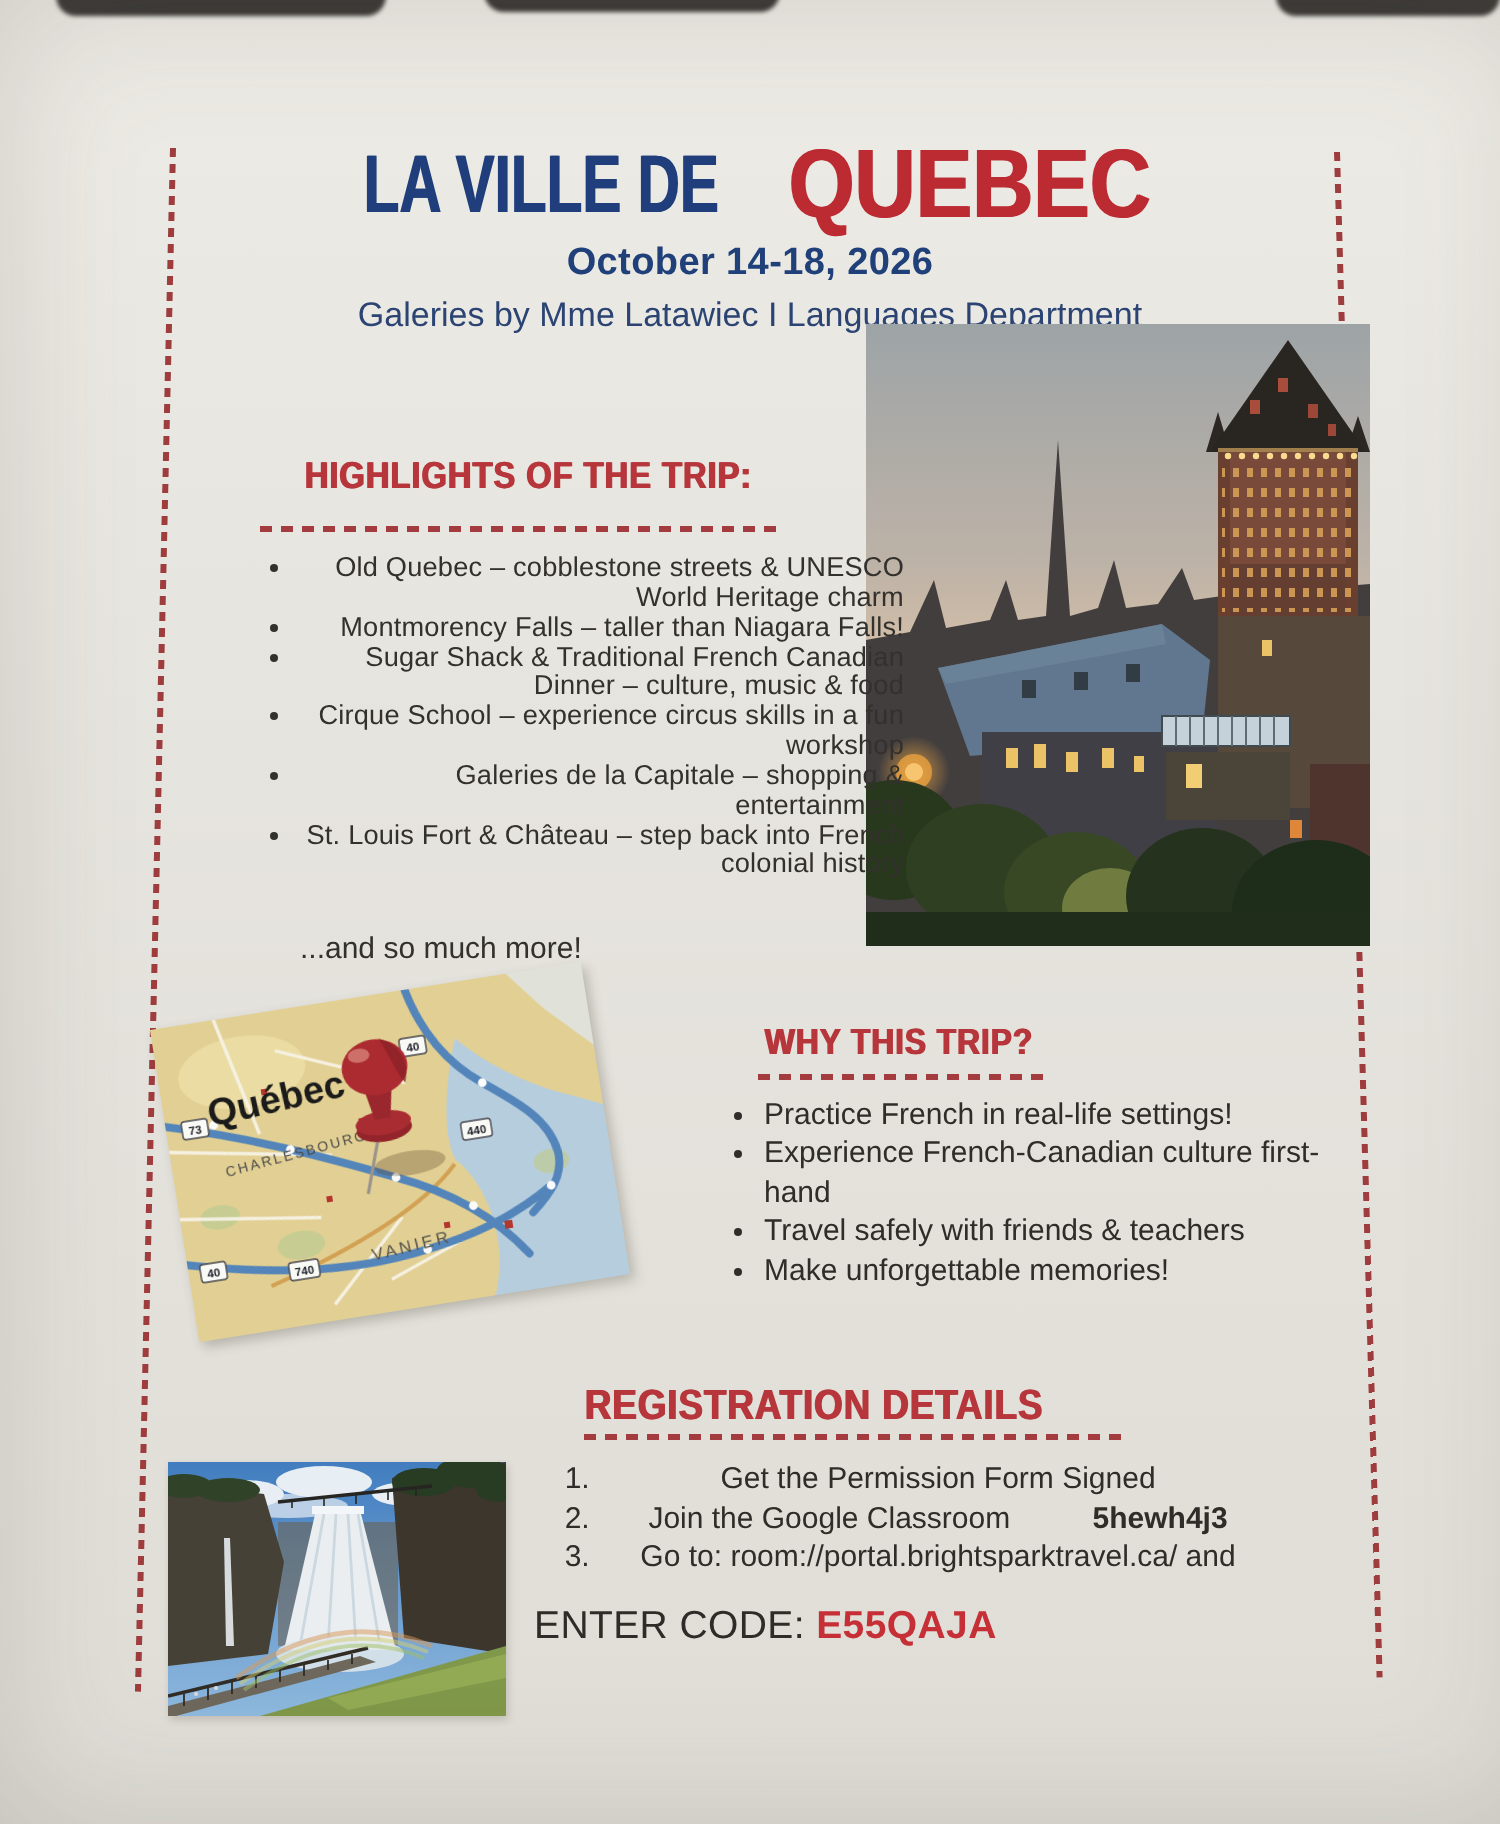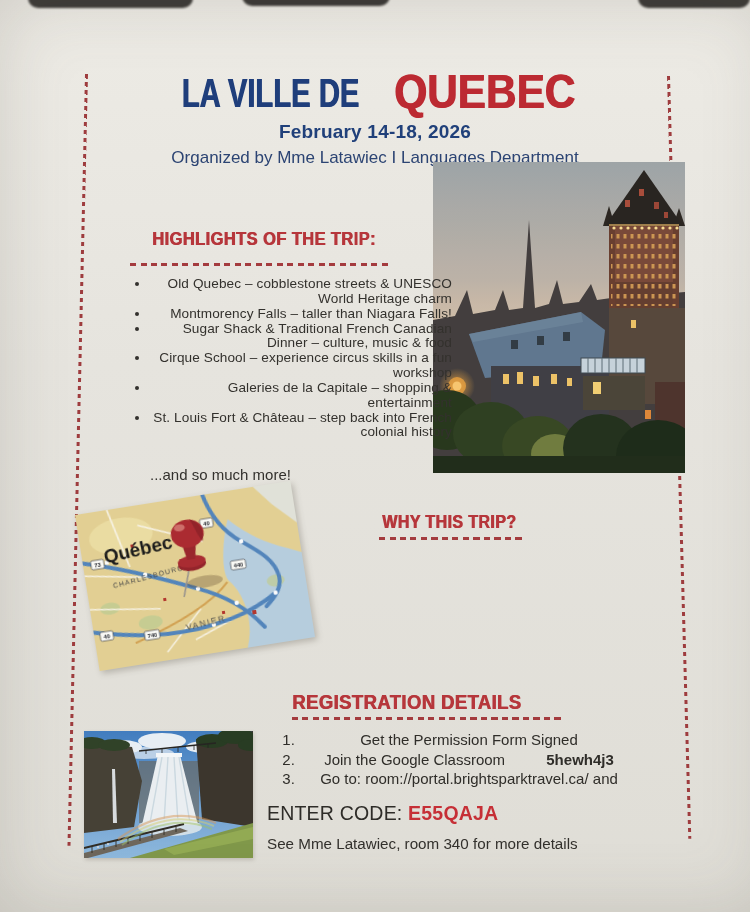--- a/index.html
+++ b/index.html
@@ -68,22 +68,22 @@
   <div class="blob" style="left:638px;width:112px;"></div>
 
   <div class="vdash v-left"></div>
   <div class="vdash v-right"></div>
 
   <div class="header">
     <div class="title-row">
       <span class="t-blue">LA VILLE DE</span>
       <span class="t-red">QUEBEC</span>
     </div>
-    <div class="t-date">February 14-18, 2026</div>
-    <div class="t-org">Organized by Mme Latawiec I Languages Department</div>
+    <div class="t-date">October 14-18, 2026</div>
+    <div class="t-org">Galeries by Mme Latawiec I Languages Department</div>
   </div>
 
   <div class="photo qphoto">
     <svg viewBox="0 0 252 311" preserveAspectRatio="none">
       <defs>
         <linearGradient id="sky" x1="0" y1="0" x2="0" y2="1">
           <stop offset="0" stop-color="#9ea5a8"></stop>
             <stop offset=".38" stop-color="#bfb3a7"></stop>
           <stop offset=".56" stop-color="#dcc4a6"></stop>
             <stop offset=".72" stop-color="#e3cbae"></stop>
@@ -250,20 +250,26 @@
         <polygon points="101,46 115,46 112,62 104,62" fill="#a32229"></polygon>
         <ellipse cx="108" cy="36" rx="16.5" ry="14" fill="#b5262d"></ellipse>
         <path d="M112,22 C122,26 126,36 122,46 C118,40 116,30 112,22 Z" fill="#8e1b22" opacity=".7"></path>
         <ellipse cx="101" cy="29" rx="5.5" ry="3.5" fill="#dd7a72" opacity=".85"></ellipse>
       </g>
     </svg>
   </div>
 
   <div class="dhead" style="left:382px;top:512px;font-size:16px;">WHY THIS TRIP?</div>
   <div class="hdash" style="left:379px;top:537px;width:143px;"></div>
+  <ul class="why-list">
+    <li>Practice French in real-life settings!</li>
+    <li>Experience French-Canadian culture first-hand</li>
+    <li>Travel safely with friends &amp; teachers</li>
+    <li>Make unforgettable memories!</li>
+  </ul>
 
   <div class="dhead" style="left:292px;top:690px;font-size:18.5px;">REGISTRATION DETAILS</div>
   <div class="hdash" style="left:292px;top:717px;width:271px;"></div>
   <ol class="reg-list">
     <li>Get the Permission Form Signed</li>
     <li><span>Join the Google Classroom </span><span class="bold">5hewh4j3</span></li>
     <li>Go to: room://portal.brightsparktravel.ca/ and</li>
   </ol>
   <div class="enter-line">
     <span>ENTER CODE: </span><span class="code">E55QAJA</span>
@@ -328,15 +334,14 @@
       <g fill="none" opacity=".5">
         <path d="M34,108 Q84,72 132,92" stroke="#e09952" stroke-width="2.4"></path>
         <path d="M36,111 Q84,76 130,95" stroke="#d9d06a" stroke-width="2"></path>
         <path d="M38,114 Q84,80 128,98" stroke="#9ec45e" stroke-width="2"></path>
       </g>
       <circle cx="14" cy="116" r="1" fill="#ddd"></circle>
         <circle cx="24" cy="113" r="1" fill="#ddd"></circle>
     </svg>
   </div>
 
-  <div class="footer">See Mme Latawiec, room 340 for more details</div>
 
 </div>
 
 </body></html>

